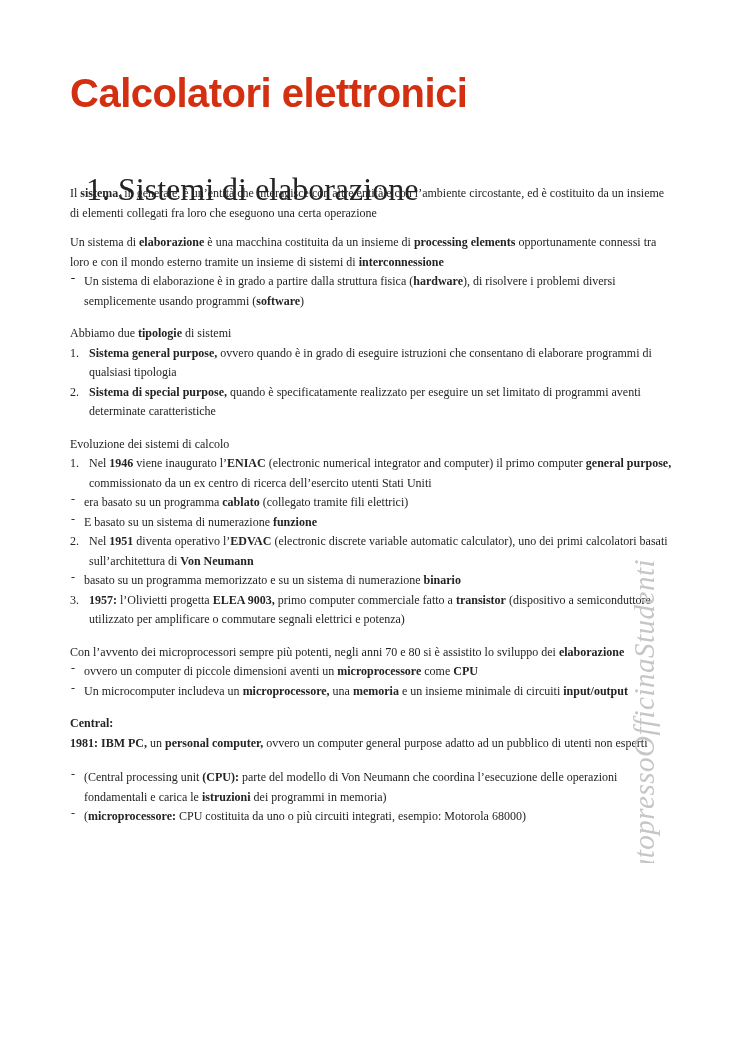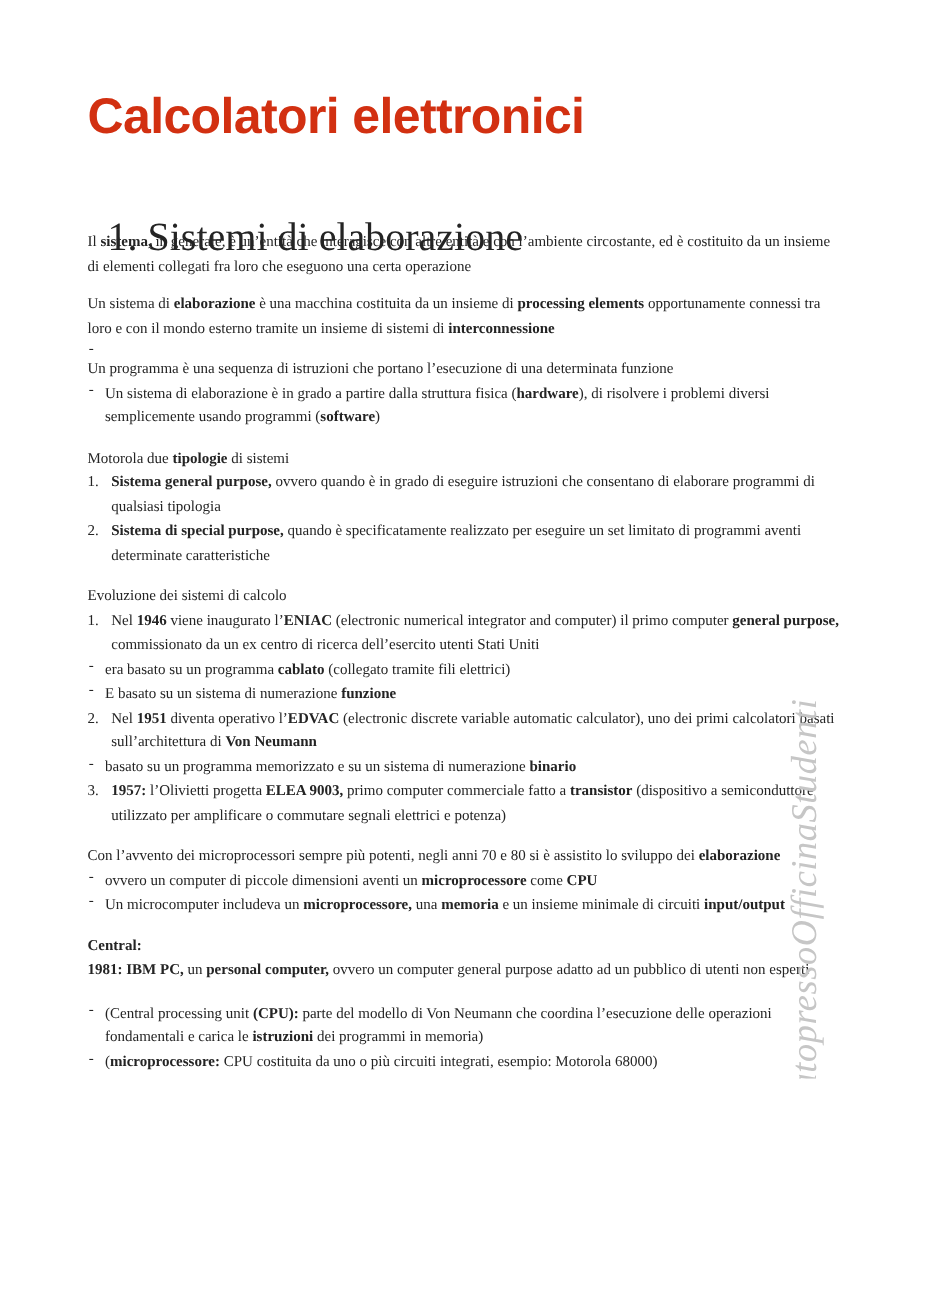--- a/index.html
+++ b/index.html
@@ -54,23 +54,22 @@
 </head>
 <body>
 
 <div class="page">
   <h1 class="title">Calcolatori elettronici</h1>
   <h2 class="heading">1. Sistemi di elaborazione</h2>
   <main class="doc-body" id="doc-body">
       <div class="para"><span>Il </span><b>sistema,</b><span> in generale, è un’entità che interagisce con altre entità e con l’ambiente circostante, ed è costituito da un insieme di elementi collegati fra loro che eseguono una certa operazione</span></div>
       <div class="para gap-sm"><span>Un sistema di </span><b>elaborazione</b><span> è una macchina costituita da un insieme di </span><b>processing elements</b><span> opportunamente connessi tra loro e con il mondo esterno tramite un insieme di sistemi di </span><b>interconnessione</b></div>
       <div class="bullet"><span class="marker">-</span></div>
-      <div class="para gap-md"><span>Un programma è una sequenza di istruzioni che portano l’esecuzione di una determinata funzione</span></div>
       <div class="bullet"><span class="marker">-</span><span>Un sistema di elaborazione è in grado a partire dalla struttura fisica (</span><b>hardware</b><span>), di risolvere i problemi diversi semplicemente usando programmi (</span><b>software</b><span>)</span></div>
-      <div class="para gap-md"><span>Motorola due </span><b>tipologie</b><span> di sistemi</span></div>
+      <div class="para gap-md"><span>Abbiamo due </span><b>tipologie</b><span> di sistemi</span></div>
       <div class="numbered"><span class="marker">1.</span><b>Sistema general purpose,</b><span> ovvero quando è in grado di eseguire istruzioni che consentano di elaborare programmi di qualsiasi tipologia</span></div>
       <div class="numbered"><span class="marker">2.</span><b>Sistema di special purpose,</b><span> quando è specificatamente realizzato per eseguire un set limitato di programmi aventi determinate caratteristiche</span></div>
       <div class="para gap-md"><span>Evoluzione dei sistemi di calcolo</span></div>
       <div class="numbered"><span class="marker">1.</span><span>Nel </span><b>1946</b><span> viene inaugurato l’</span><b>ENIAC</b><span> (electronic numerical integrator and computer) il primo computer </span><b>general purpose,</b><span> commissionato da un ex centro di ricerca dell’esercito utenti Stati Uniti</span></div>
       <div class="bullet"><span class="marker">-</span><span>era basato su un programma </span><b>cablato</b><span> (collegato tramite fili elettrici)</span></div>
       <div class="bullet"><span class="marker">-</span><span>E basato su un sistema di numerazione </span><b>funzione</b></div>
       <div class="numbered"><span class="marker">2.</span><span>Nel </span><b>1951</b><span> diventa operativo l’</span><b>EDVAC</b><span> (electronic discrete variable automatic calculator), uno dei primi calcolatori basati sull’architettura di </span><b>Von Neumann</b></div>
       <div class="bullet"><span class="marker">-</span><span>basato su un programma memorizzato e su un sistema di numerazione </span><b>binario</b></div>
       <div class="numbered"><span class="marker">3.</span><b>1957:</b><span> l’Olivietti progetta </span><b>ELEA 9003,</b><span> primo computer commerciale fatto a </span><b>transistor</b><span> (dispositivo a semiconduttore utilizzato per amplificare o commutare segnali elettrici e potenza)</span></div>
       <div class="para gap-md"><span>Con l’avvento dei microprocessori sempre più potenti, negli anni 70 e 80 si è assistito lo sviluppo dei </span><b>elaborazione</b></div>

